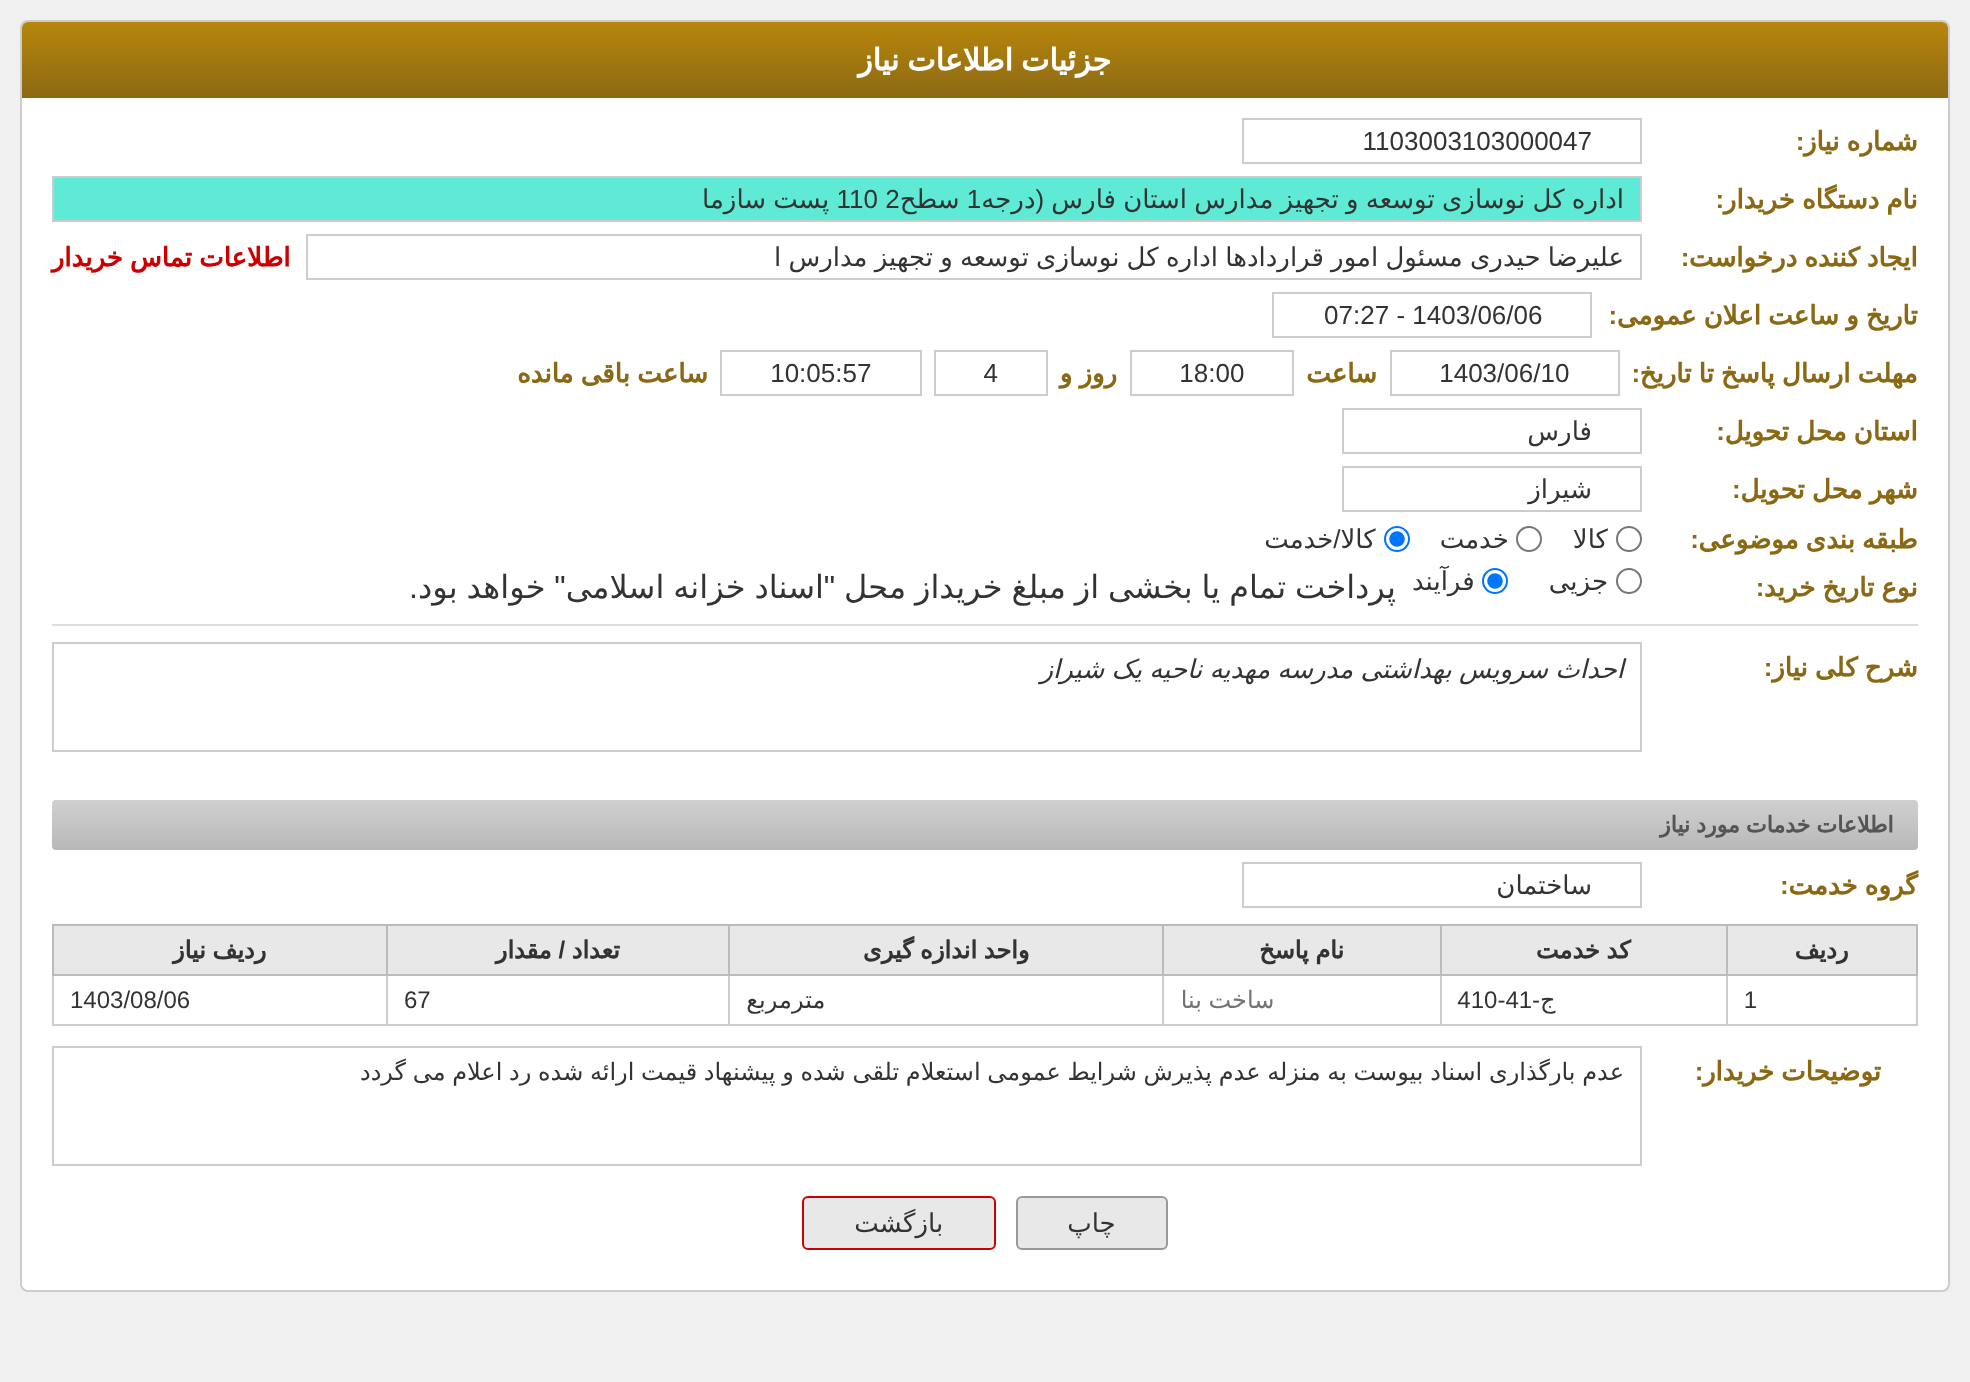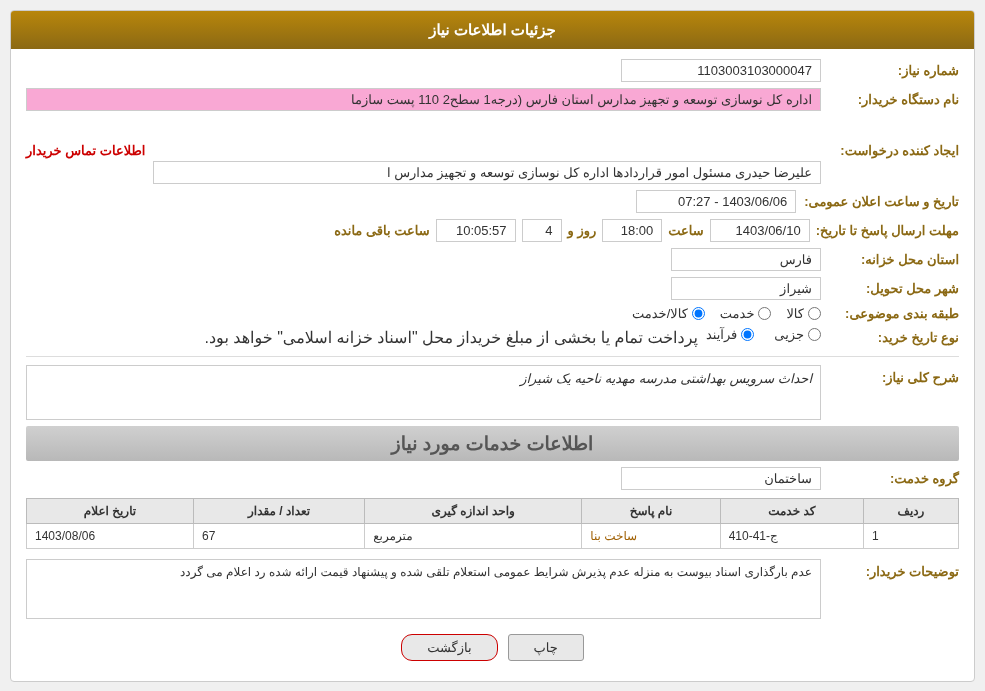--- a/index.html
+++ b/index.html
@@ -41,30 +41,30 @@
     }
     .label-cell {
       color: #8B6914;
       font-weight: bold;
       white-space: nowrap;
       min-width: 130px;
       text-align: right;
     }
     .value-box {
       border: 1px solid #ccc;
-      padding: 3px 8px;
+      padding: 3px 24px;
       background: #fff;
       min-width: 100px;
       text-align: right;
     }
     .value-box-wide {
       flex: 1;
       border: 1px solid #ccc;
       padding: 3px 8px;
-      background: #f9a8d4;
+      background: #5eead4;
       text-align: right;
     }
     .link-red {
       color: #c00;
       text-decoration: none;
       font-weight: bold;
     }
     .deadline-row {
       display: flex;
       align-items: center;
@@ -79,24 +79,23 @@
     .divider {
       height: 1px;
       background: #ddd;
       margin: 8px 0;
     }
     .section-header {
       background: linear-gradient(to bottom, #d0d0d0, #b8b8b8);
       color: #555;
       padding: 6px 12px;
       font-weight: bold;
-      font-size: 19px;
-      margin: 6px 0 6px 0;
+      font-size: 11px;
+      margin: 24px 0 6px 0;
       border-radius: 2px;
-      text-align: center;
     }
     .radio-row {
       display: flex;
       align-items: center;
       gap: 15px;
     }
     .radio-item {
       display: flex;
       align-items: center;
       gap: 4px;
@@ -156,21 +155,20 @@
       font-size: 13px;
     }
     .btn-print {
       background: #e8e8e8;
       color: #333;
     }
     .btn-back {
       background: #e8e8e8;
       color: #333;
       border-color: #c00;
-      border-radius: 11px;
     }
   </style>
 </head>
 <body>
 
 <div class="page-container">
   <div class="main-panel">
 
     <div class="panel-header">جزئیات اطلاعات نیاز</div>
 
@@ -181,42 +179,42 @@
         <span class="value-box" style="min-width:200px;">1103003103000047</span>
       </div>
 
       <div class="info-row">
         <span class="label-cell">نام دستگاه خریدار:</span>
         <span class="value-box-wide">اداره کل نوسازی   توسعه و تجهیز مدارس استان فارس (درجه1  سطح2  110 پست سازما</span>
       </div>
 
       <div class="info-row">
         <span class="label-cell">ایجاد کننده درخواست:</span>
-        <span style="flex:1; border:1px solid #ccc; padding:3px 8px; background:#fff; text-align:right;margin-top:44px;">علیرضا حیدری مسئول امور قراردادها اداره کل نوسازی   توسعه و تجهیز مدارس ا</span>
+        <span style="flex:1; border:1px solid #ccc; padding:3px 8px; background:#fff; text-align:right;">علیرضا حیدری مسئول امور قراردادها اداره کل نوسازی   توسعه و تجهیز مدارس ا</span>
         <a href="#" class="link-red">اطلاعات تماس خریدار</a>
       </div>
 
       <div class="info-row">
         <span class="label-cell">تاریخ و ساعت اعلان عمومی:</span>
         <span class="value-box" style="min-width:160px;">1403/06/06 - 07:27</span>
       </div>
 
       <div class="deadline-row">
         <span class="label-cell">مهلت ارسال پاسخ تا تاریخ:</span>
         <span class="value-box" style="min-width:100px;">1403/06/10</span>
         <span class="inline-label">ساعت</span>
         <span class="value-box" style="min-width:60px;">18:00</span>
         <span class="inline-label">روز و</span>
         <span class="value-box" style="min-width:40px;">4</span>
         <span class="value-box" style="min-width:80px;">10:05:57</span>
         <span class="inline-label">ساعت باقی مانده</span>
       </div>
 
       <div class="info-row">
-        <span class="label-cell">استان محل خزانه:</span>
+        <span class="label-cell">استان محل تحویل:</span>
         <span class="value-box" style="min-width:150px;">فارس</span>
       </div>
 
       <div class="info-row">
         <span class="label-cell">شهر محل تحویل:</span>
         <span class="value-box" style="min-width:150px;">شیراز</span>
       </div>
 
       <div class="info-row">
         <span class="label-cell">طبقه بندی موضوعی:</span>
@@ -266,37 +264,37 @@
       </div>
 
       <table class="services-table">
         <thead>
           <tr>
             <th>ردیف</th>
             <th>کد خدمت</th>
             <th>نام پاسخ</th>
             <th>واحد اندازه گیری</th>
             <th>تعداد / مقدار</th>
-            <th>تاریخ اعلام</th>
+            <th>ردیف نیاز</th>
           </tr>
         </thead>
         <tbody id="services-tbody">
         <tr>
       <td class="row-num">1</td>
       <td>ج-41-410</td>
-      <td class="link-cell" style="color:#a16207;">ساخت بنا</td>
+      <td class="link-cell" style="color:#737373;">ساخت بنا</td>
       <td>مترمربع</td>
       <td>67</td>
       <td>1403/08/06</td>
     </tr>
           </tbody>
       </table>
 
       <div class="buyer-notes-row" style="align-items:flex-start; margin-top:10px;">
-        <span class="label-cell" style="padding-top:5px; min-width:130px;">توضیحات خریدار:</span>
+        <span class="label-cell" style="padding-top:5px; min-width:130px;text-align:center;">توضیحات خریدار:</span>
         <div style="flex:1; border:1px solid #ccc; background:#fff; min-height:60px; padding:5px 8px; text-align:right; font-size:12px;">عدم بارگذاری اسناد بیوست به منزله عدم پذیرش شرایط عمومی استعلام تلقی شده و پیشنهاد قیمت ارائه شده رد اعلام می گردد</div>
       </div>
 
       <div class="buttons-row">
         <button class="btn btn-print">چاپ</button>
         <button class="btn btn-back">بازگشت</button>
       </div>
     </div>
   </div>
 </div>

